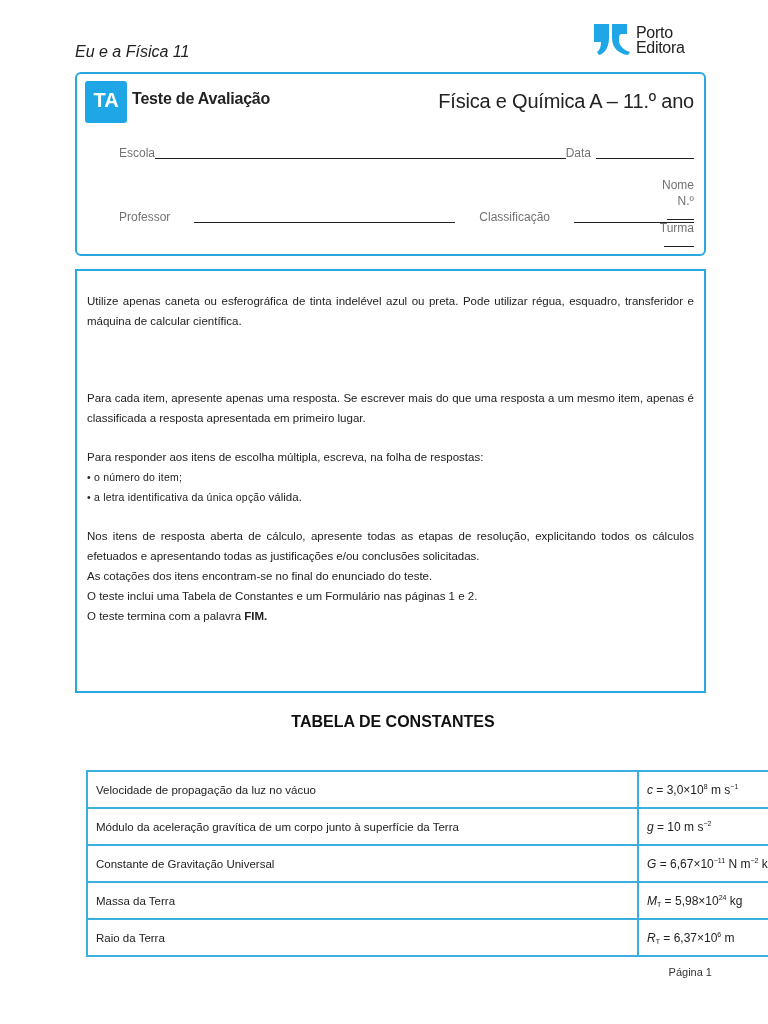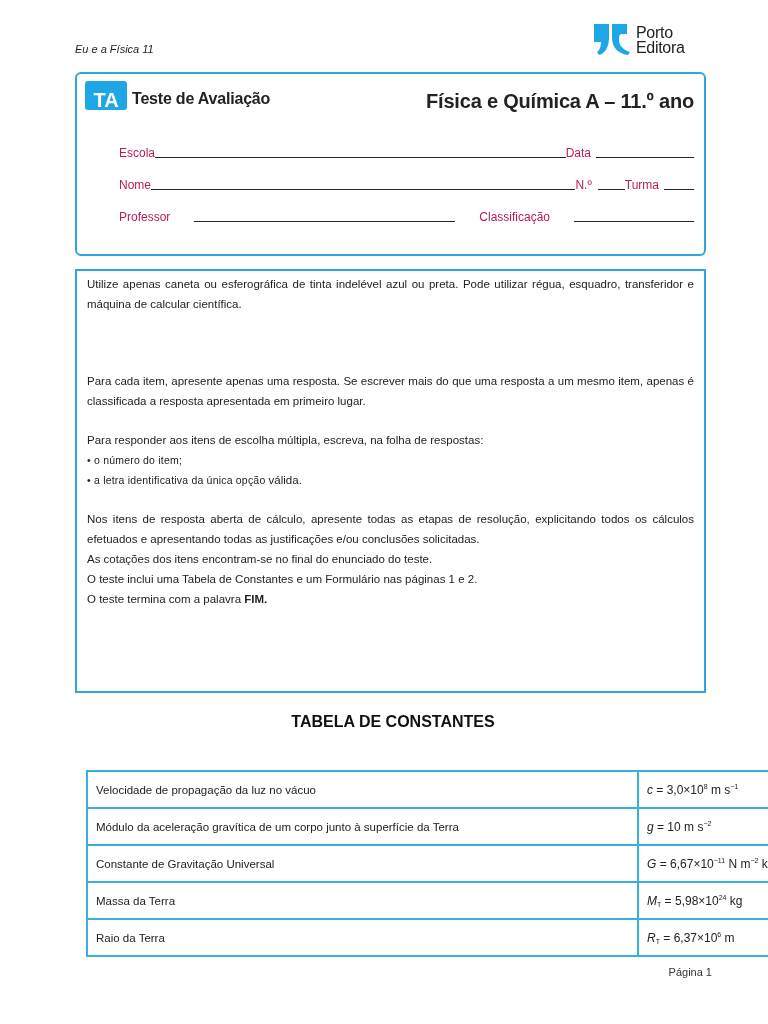--- a/index.html
+++ b/index.html
@@ -5,63 +5,63 @@
     * { box-sizing: border-box; margin: 0; padding: 0; }
     html, body {
       width: 768px; height: 1024px; background: #ffffff;
       font-family: "Liberation Sans", sans-serif; color: #222;
       overflow: hidden;
     }
     .page { position: relative; width: 768px; height: 1024px; }
 
     .book-title {
       position: absolute; left: 75px; top: 43px;
-      font-size: 11px; font-style: italic; color: #222;
+      font-size: 16px; font-style: italic; color: #222;
     }
     .logo {
       position: absolute; left: 594px; top: 24px;
       display: flex; align-items: center; gap: 4px;
     }
     .logo-mark { width: 38px; height: 32px; }
     .logo-text {
       font-size: 16px; line-height: 14px; color: #222;
       letter-spacing: -0.3px; font-weight: normal;
     }
     .logo-text div { line-height: 15px; }
 
     .header-box {
       position: absolute; left: 75px; top: 72px; width: 631px; height: 184px;
       border: 2px solid #29a8e0; border-radius: 6px;
     }
     .ta-badge {
-      position: absolute; left: 8px; top: 7px; width: 42px; height: 29px;
+      position: absolute; left: 8px; top: 7px; width: 42px; height: 42px;
       background: #1ea6e6; border-radius: 3px; color: #fff;
       font-size: 20px; font-weight: bold; text-align: center; line-height: 38px;
     }
     .test-title {
       position: absolute; left: 55px; top: 16px;
       font-size: 16px; font-weight: bold; color: #222; letter-spacing: -0.2px;
     }
     .subject-title {
       position: absolute; right: 10px; top: 16px;
-      font-size: 20px; font-weight: bold; color: #222; letter-spacing: -0.2px;
+      font-size: 20px; font-weight: normal; color: #222; letter-spacing: -0.2px;
     }
     .form-row {
       position: absolute; left: 42px; right: 10px;
-      display: flex; font-size: 12px; color: #be185d;
+      display: flex; align-items: flex-end; font-size: 12px; color: #737373;
     }
     .form-row .line {
       border-bottom: 1px solid #222; height: 12px; margin-bottom: 1px;
     }
     .flex1 { flex: 1; }
 
     .instr-box {
       position: absolute; left: 75px; top: 269px; width: 631px; height: 424px;
       border: 2px solid #29a8e0;
-      padding: 3px 10px; font-size: 11.5px; color: #222; line-height: 20px;
+      padding: 20px 10px; font-size: 11.5px; color: #222; line-height: 20px;
     }
     .instr-box p { text-align: justify; }
     .instr-box .gap { height: 19px; }
     .mono-ish { font-family: Liberation Sans, sans-serif; font-size: 10.5px; letter-spacing: 0.2px; }
 
     .table-title {
       position: absolute; left: 0; width: 786px; top: 713px; text-align: center;
       font-size: 16px; font-weight: bold; color: #111;
     }
     .const-table {
@@ -104,21 +104,21 @@
     <div class="test-title">Teste de Avaliação</div>
     <div class="subject-title">Física e Química A – 11.º ano</div>
 
     <div class="form-row" style="top:72px;">
       <span>Escola</span>
       <span class="line flex1"></span>
       <span>Data</span>
       <span class="line" style="width:98px;margin-left:5px;"></span>
     </div>
 
-    <div class="form-row" style="top:104px;">
+    <div class="form-row" style="top:104px;flex-direction:column;">
       <span>Nome</span>
       <span class="line flex1"></span>
       <span>N.º</span>
       <span class="line" style="width:27px;margin-left:6px;"></span>
       <span>Turma</span>
       <span class="line" style="width:30px;margin-left:5px;"></span>
     </div>
 
     <div class="form-row" style="top:136px;gap:24px;">
       <span>Professor</span>

